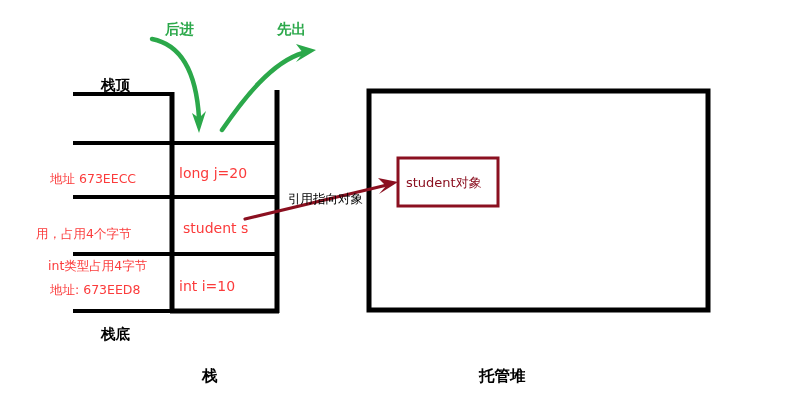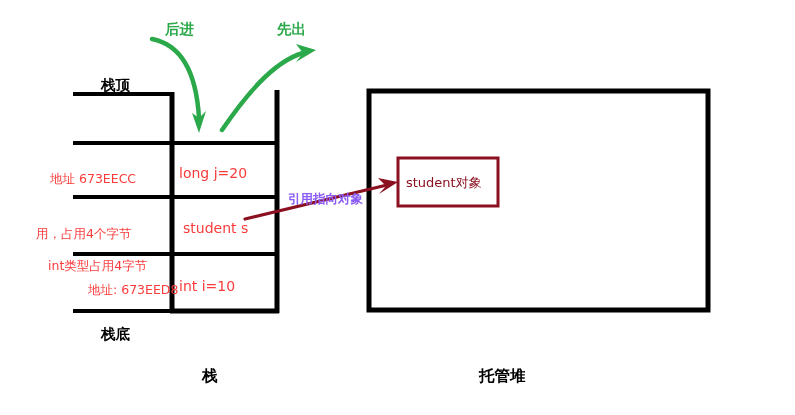--- a/index.html
+++ b/index.html
@@ -41,23 +41,22 @@
     color: #2ba84a;
     font-size: 14.5px;
     font-weight: bold;
   }
   .black-bold {
     color: #000000;
     font-size: 14.5px;
     font-weight: bold;
   }
   .black-small {
-    color: #8b5cf6;
+    color: #000000;
     font-size: 12.5px;
-    font-weight: bold;
   }
   .dark-red-text {
     color: #8b1020;
     font-size: 13px;
   }
   .bottom-cap {
     color: #000000;
     font-size: 15.5px;
     font-weight: bold;
   }
@@ -115,21 +114,21 @@
 
   <div class="txt red-cell" style="left:179px; top:166px;">long j=20</div>
   <div class="txt red-cell" style="left:183px; top:221px;">student s</div>
   <div class="txt red-cell" style="left:179px; top:279px;">int i=10</div>
 
   <div class="txt red-anno" style="left:50px; top:173px;">地址  673EECC</div>
 
   <div class="txt red-anno" style="left:36px; top:228px;">用，占用4个字节</div>
 
   <div class="txt red-anno" style="left:48px; top:260px;">int类型占用4字节</div>
-  <div class="txt red-anno" style="left:50px; top:284px;margin-left:38px;">地址: 673EED8</div>
+  <div class="txt red-anno" style="left:50px; top:284px;">地址: 673EED8</div>
 
   <div class="txt black-small" style="left:288px; top:193px;">引用指向对象</div>
 
   <div class="txt dark-red-text" style="left:406px; top:176px;">student对象</div>
 
   <div class="txt bottom-cap" style="left:202px; top:369px;">栈</div>
   <div class="txt bottom-cap" style="left:479px; top:369px;">托管堆</div>
 
 </div>
 

